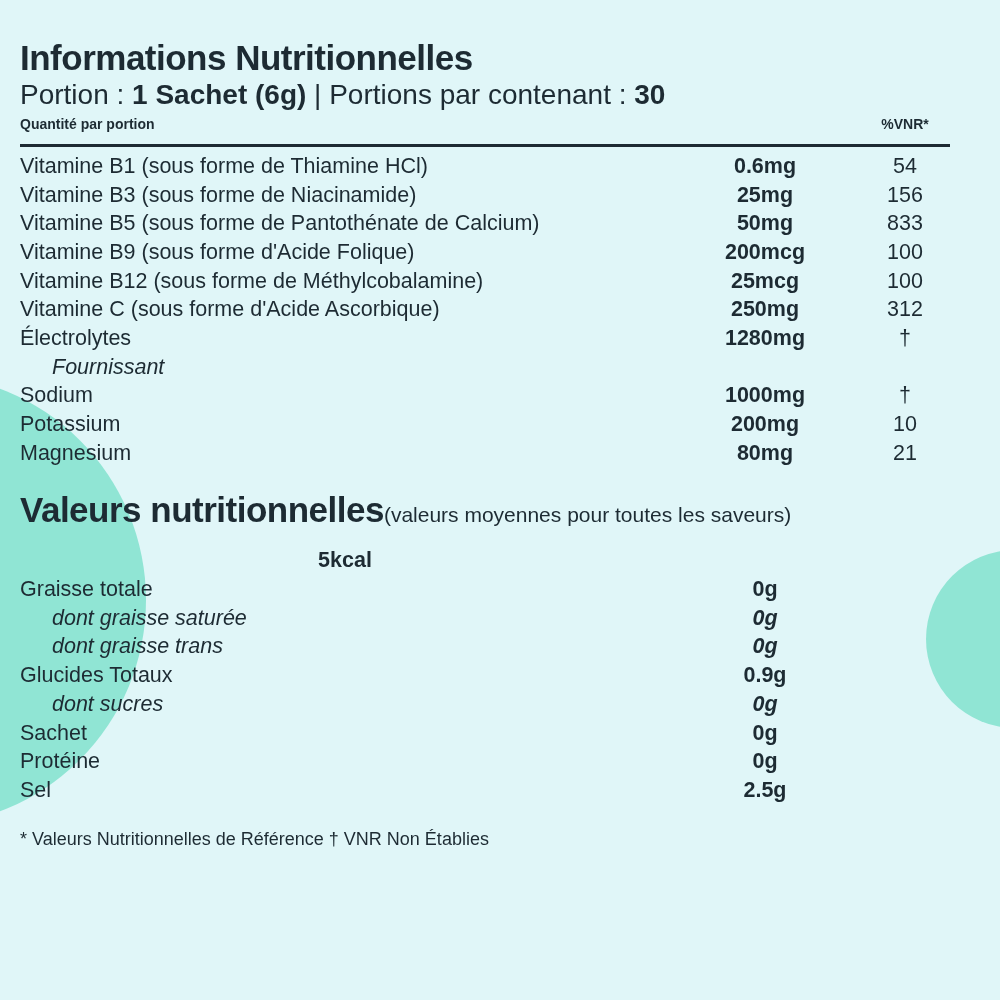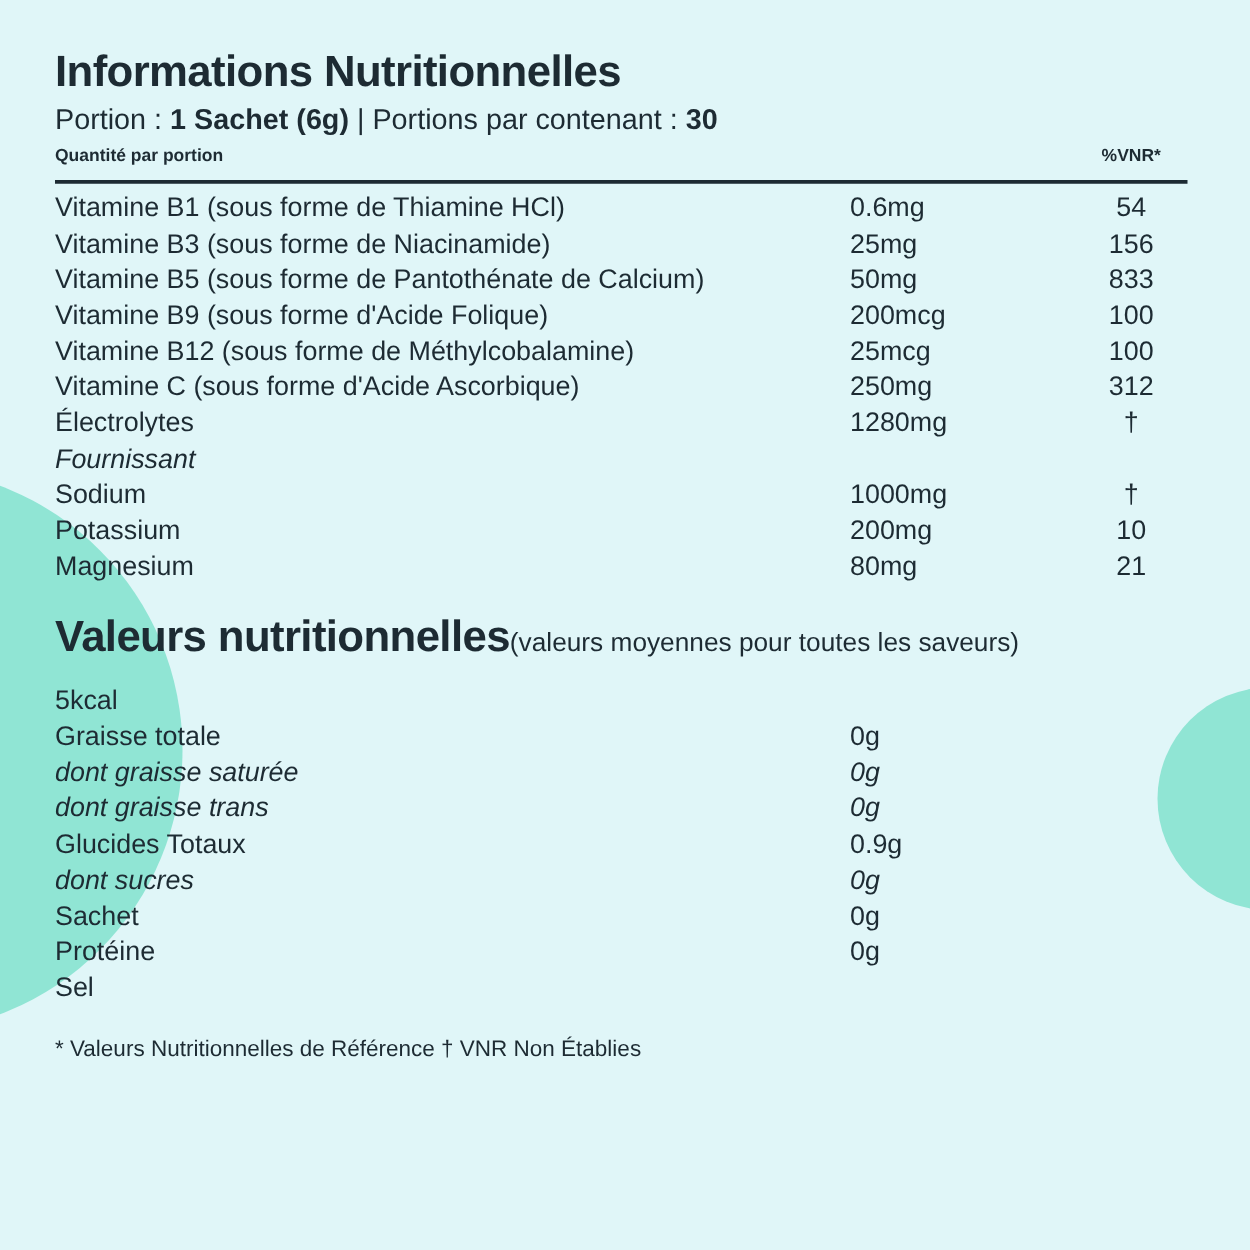--- a/index.html
+++ b/index.html
@@ -19,31 +19,31 @@
     position: relative;
   }
   .circle {
     position: absolute;
     border-radius: 50%;
     background: var(--circle);
   }
   .circle-left  { width: 452px; height: 452px; left: -306px; top: 374px; }
   .circle-right { width: 178px; height: 178px; left: 926px;  top: 550px; }
 
-  .content { position: relative; padding: 40px 50px 0 44px; }
+  .content { position: relative; padding: 40px 50px 0 20px; }
 
   .page-title {
     font-size: 35px;
     font-weight: bold;
     letter-spacing: -0.5px;
     margin: 0 0 8px 0;
     line-height: 1.0;
   }
   .serving-line {
-    font-size: 23px;
+    font-size: 28px;
     margin: 0 0 4px 0;
     line-height: 24px;
   }
   .serving-line b { font-weight: bold; }
 
   .grid-cols {
     display: grid;
     grid-template-columns: 1fr 170px 90px;
     column-gap: 10px;
     align-items: center;
@@ -55,23 +55,23 @@
     margin-bottom: 6px;
   }
   .thead .col-dv { text-align: center; }
 
   .rule {
     border-top: 3px solid var(--text);
     margin-bottom: 5px;
   }
 
   .row { font-size: 21.5px; height: 28.7px; }
-  .col-amt { text-align: left; white-space: nowrap; }
+  .col-amt { text-align: center; white-space: nowrap; font-weight: bold; }
   .col-dv  { text-align: center; white-space: nowrap; }
-  .row.italic { font-style: italic; }
+  .row.italic { font-style: italic; margin-left: 32px; }
 
   .section-title {
     margin: 24px 0 20px 0;
     line-height: 1.0;
   }
   .section-title .big {
     font-size: 35px;
     font-weight: bold;
     letter-spacing: -0.5px;
   }
@@ -202,20 +202,21 @@
           <span class="col-amt">0g</span>
           <span class="col-dv"></span>
         </div>
         <div class="grid-cols row">
           <span class="col-name">Protéine</span>
           <span class="col-amt">0g</span>
           <span class="col-dv"></span>
         </div>
         <div class="grid-cols row">
           <span class="col-name">Sel</span>
+          <span class="col-amt">2.5g</span>
           <span class="col-dv"></span>
         </div>
       </div>
 
     <p class="footnote">* Valeurs Nutritionnelles de Référence † VNR Non Établies</p>
 
   </div>
 </div>
 
 </body></html>

